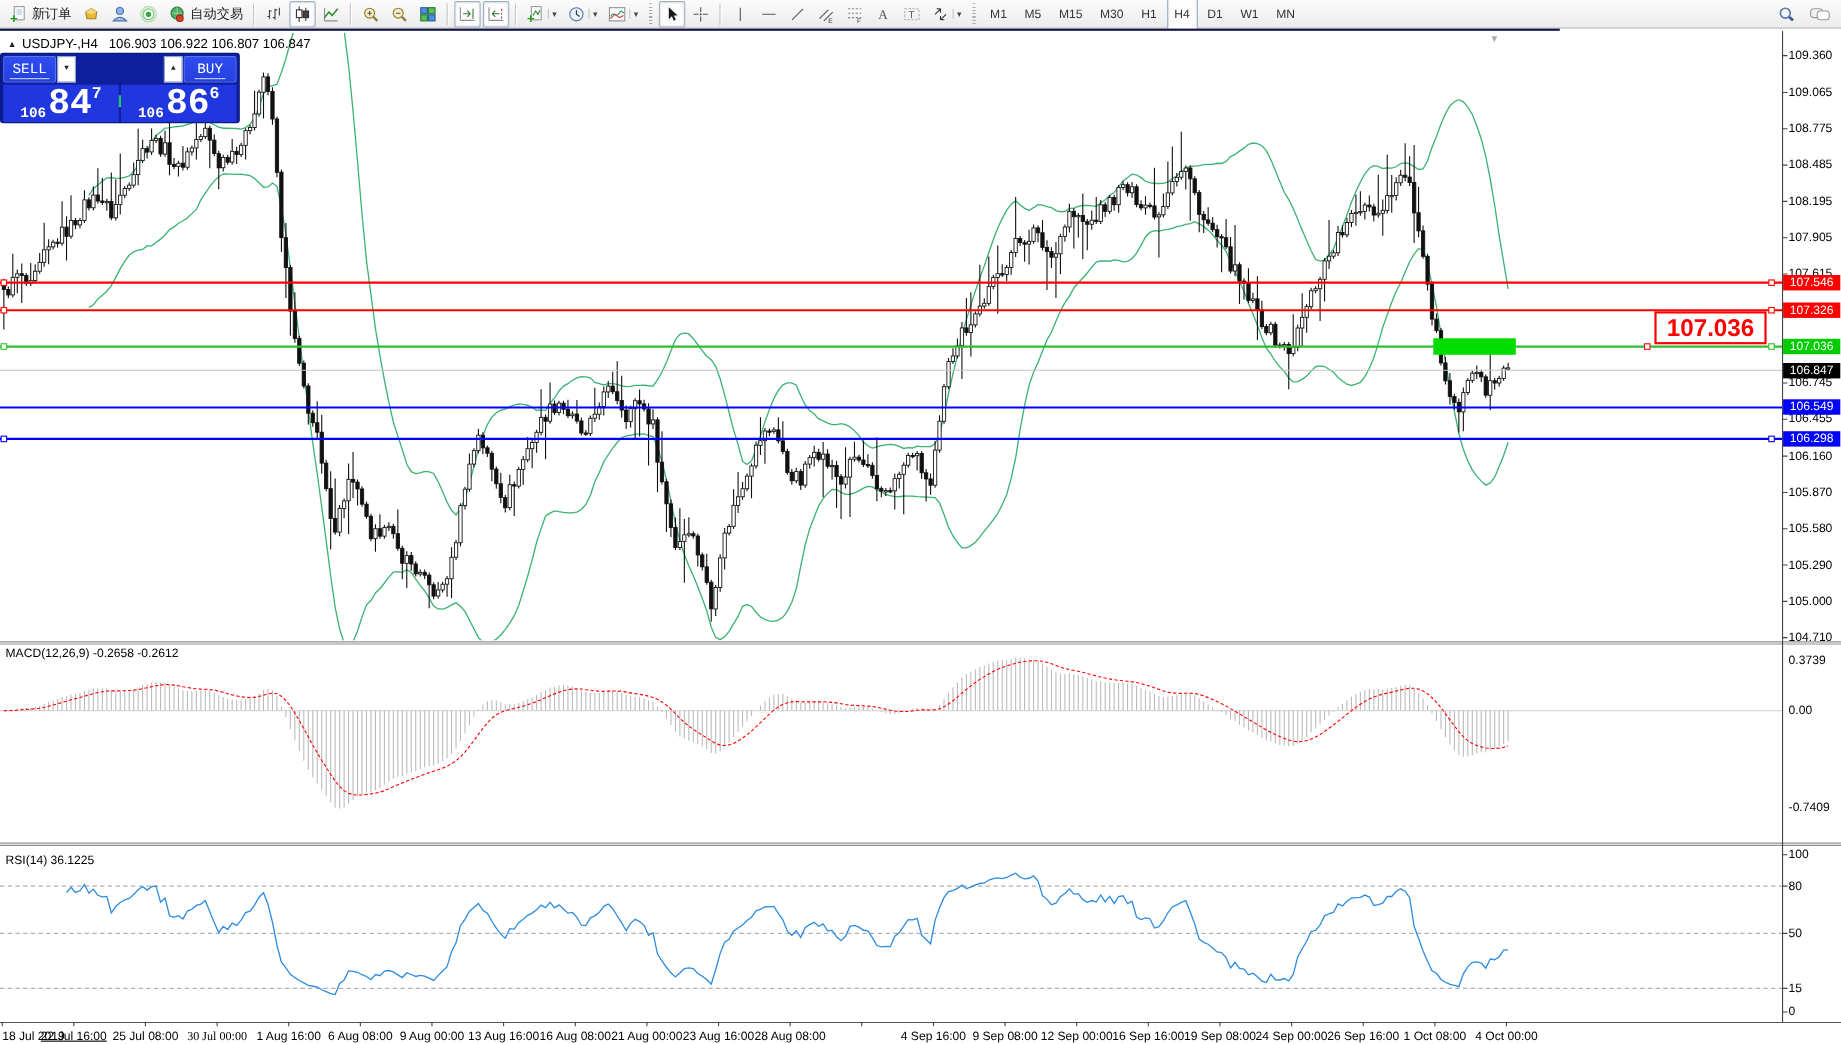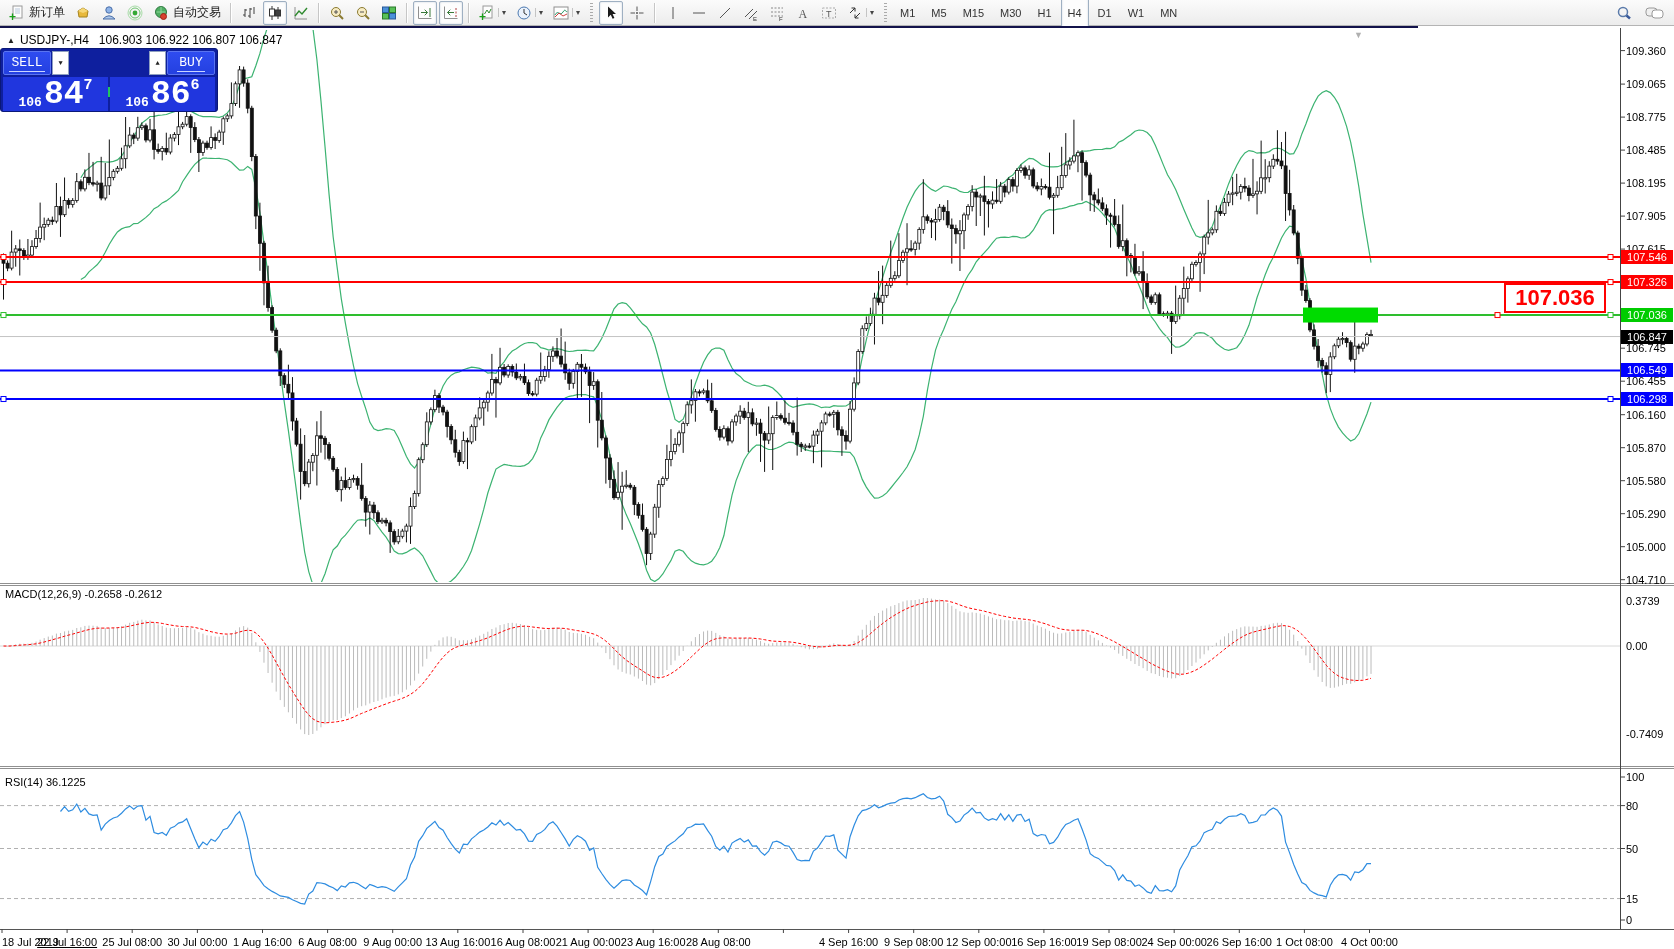--- a/index.html
+++ b/index.html
@@ -794,21 +794,21 @@
         <div class="ovl px-tick" style="top: 611px;">0.00</div>
         <div class="ovl px-tick" style="top: 699.44px;">-0.7409</div>
         <div class="ovl px-tick" style="top: 742px;">100</div>
         <div class="ovl px-tick" style="top: 770.6px;">80</div>
         <div class="ovl px-tick" style="top: 813.5px;">50</div>
         <div class="ovl px-tick" style="top: 863.55px;">15</div>
         <div class="ovl px-tick" style="top: 885px;">0</div>
         <div class="ovl t-tick" style="left: 2px; text-align: left;">18 Jul 2019</div>
         <div class="ovl t-tick" style="left: 29.12px; text-decoration: underline;">22 Jul 16:00</div>
         <div class="ovl t-tick" style="left: 94.24px;">25 Jul 08:00</div>
-        <div class="ovl t-tick" style="left: 159.36px;">30 Jul 00:00</div>
+        <div class="ovl t-tick" style="left: 159.36px; font-family: Liberation Serif, serif;">30 Jul 00:00</div>
         <div class="ovl t-tick" style="left: 224.48px;">1 Aug 16:00</div>
         <div class="ovl t-tick" style="left: 289.6px;">6 Aug 08:00</div>
         <div class="ovl t-tick" style="left: 354.72px;">9 Aug 00:00</div>
         <div class="ovl t-tick" style="left: 419.84px;">13 Aug 16:00</div>
         <div class="ovl t-tick" style="left: 484.96px;">16 Aug 08:00</div>
         <div class="ovl t-tick" style="left: 550.08px;">21 Aug 00:00</div>
         <div class="ovl t-tick" style="left: 615.2px;">23 Aug 16:00</div>
         <div class="ovl t-tick" style="left: 680.32px;">28 Aug 08:00</div>
         <div class="ovl t-tick" style="left: 745.44px; margin-top: 16px;">2 Sep 00:00</div>
         <div class="ovl t-tick" style="left: 810.56px;">4 Sep 16:00</div>

